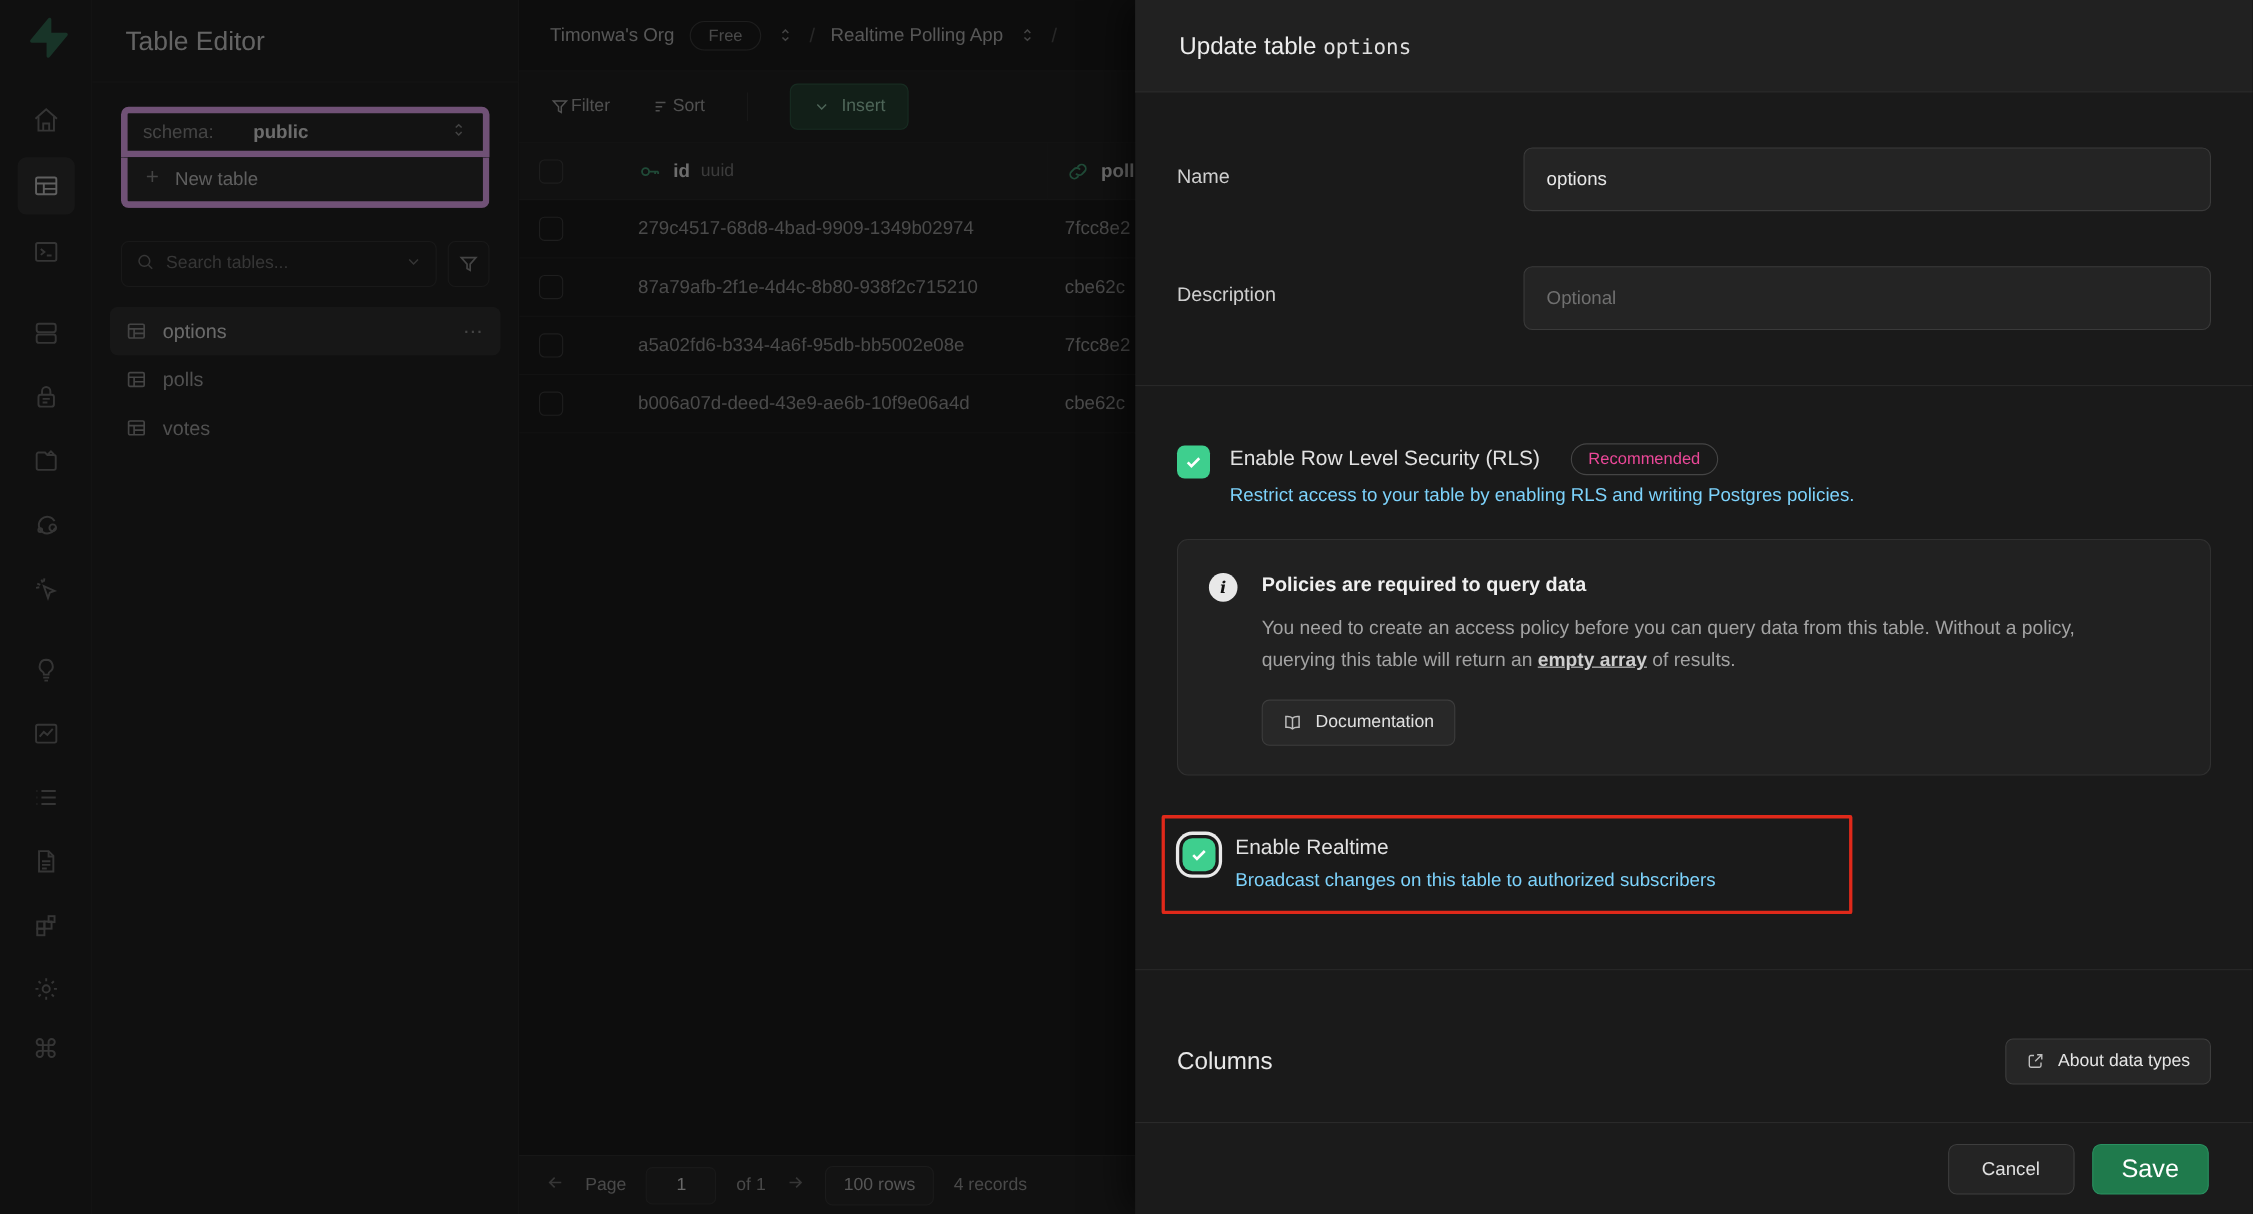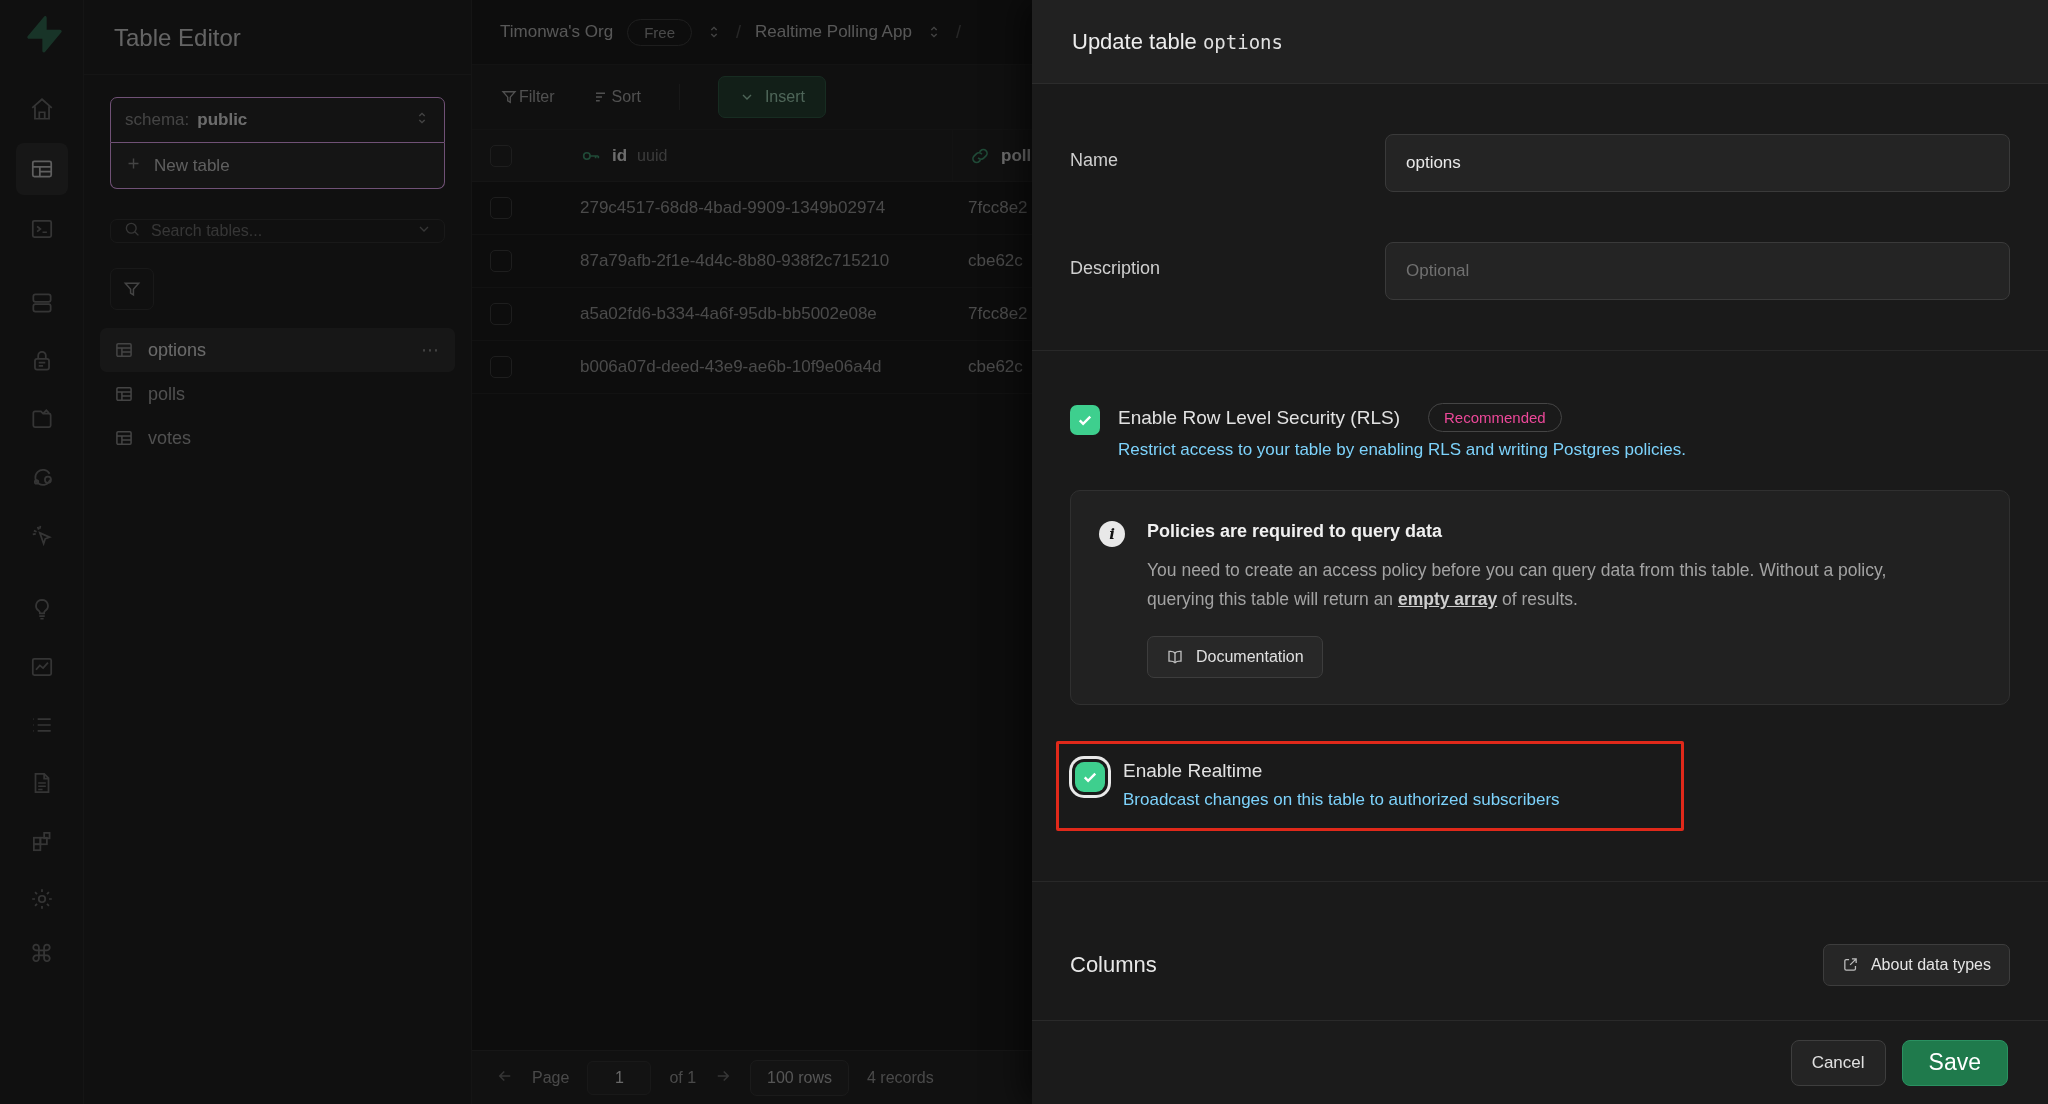--- a/index.html
+++ b/index.html
@@ -13,28 +13,28 @@
   .rail-item { width:52px; height:48px; display:flex; align-items:center; justify-content:center; color:#6e6e6e; margin:5px 0; border-radius:8px; }
   .rail-item.active { background:#2b2b2b; color:#c9c9c9; height:52px; }
   .rail-item svg { width:26px; height:26px; }
   .rail-gap { height:16px; }
   .rail-cmd { font-size:24px; color:#6e6e6e; margin-top:2px; }
 
   
   .sidebar { width:388px; background:#1b1b1b; border-right:1px solid #262626; flex-shrink:0; display:flex; flex-direction:column; }
   .sidebar-title { font-size:24px; color:#d6d6d6; padding:24px 30px 22px; }
   .sidebar-divider { border-top:1px solid #262626; }
-  .side-box { margin:0 26px; border:1px solid #f0abfc; background:#232323; border-radius:7px; height:46px; display:flex; align-items:center; padding:0 14px; font-size:17px; }
+  .side-box { margin:0 26px; border:6px solid #f0abfc; background:#232323; border-radius:7px; height:46px; display:flex; align-items:center; padding:0 14px; font-size:17px;gap:28px; }
   .schema-box { margin-top:22px; border-bottom-left-radius:0; border-bottom-right-radius:0; }
   .schema-box .lbl { color:#8f8f8f; }
   .schema-box .val { color:#e6e6e6; font-weight:bold; margin-left:8px; }
   .schema-box .updown { margin-left:auto; color:#8f8f8f; }
   .newtable-box { background:#262626; border-top:none; border-top-left-radius:0; border-top-right-radius:0; color:#c9c9c9; gap:12px; }
   .newtable-box .plus { color:#8f8f8f; }
-  .search-row { display:flex; margin:30px 26px 14px; gap:25px;flex-direction:column; }
+  .search-row { display:flex; margin:30px 26px 14px; gap:10px; }
   .search-input { flex:1; border:1px solid #2f2f2f; border-radius:7px; height:42px; display:flex; align-items:center; padding:0 12px; gap:10px; color:#6f6f6f; background:transparent; }
   .search-input input { background:transparent; border:none; outline:none; color:#bbb; font-size:16px; flex:1; font-family:inherit; }
   .search-input input::placeholder { color:#6f6f6f; }
   .filter-sq { width:44px; height:42px; border:1px solid #2f2f2f; border-radius:7px; display:flex; align-items:center; justify-content:center; color:#8f8f8f; }
   .table-list { padding:4px 16px; }
   .table-item { height:44px; display:flex; align-items:center; gap:14px; padding:0 14px; border-radius:7px; color:#a8a8a8; font-size:18px; }
   .table-item.selected { background:#2c2c2c; color:#e3e3e3; }
   .table-item svg { width:20px; height:20px; flex-shrink:0; color:#8f8f8f; }
   .table-item .dots { margin-left:auto; color:#8f8f8f; font-size:18px; letter-spacing:2px; }
 
@@ -112,21 +112,21 @@
   .columns-title { font-size:22px; color:#e8e8e8; }
   .about-btn { display:flex; align-items:center; gap:12px; background:#262626; border:1px solid #3d3d3d; border-radius:7px; height:42px; padding:0 18px; color:#e5e5e5; font-size:16px; }
   .about-btn svg { width:17px; height:17px; color:#bdbdbd; }
 
   .cols-header { display:flex; padding:0 38px; margin-top:34px; font-size:16px; color:#9b9b9b; }
   .ch { display:flex; align-items:center; gap:10px; }
   .ch-name { width:250px; } .ch-type { width:218px; } .ch-default { width:276px; } .ch-primary { flex:1; }
   .qmark { width:20px; height:20px; border:1px solid #5a5a5a; border-radius:50%; color:#8a8a8a; font-size:12px; display:flex; align-items:center; justify-content:center; }
 
   .panel-footer { height:84px; border-top:1px solid #2a2a2a; background:#1b1b1b; display:flex; align-items:center; justify-content:flex-end; gap:16px; padding:0 40px; flex-shrink:0; }
-  .btn-cancel { height:46px; padding:0 20px; background:#242424; border:1px solid #3e3e3e; border-radius:8px; color:#e0e0e0; font-size:17px; font-family:inherit; }
+  .btn-cancel { height:46px; padding:0 30px; background:#242424; border:1px solid #3e3e3e; border-radius:8px; color:#e0e0e0; font-size:17px; font-family:inherit; }
   .btn-save { height:46px; padding:0 26px; background:#1f7a4c; border:1px solid #2a9161; border-radius:8px; color:#fff; font-size:23px; font-family:inherit; }
 </style>
 </head>
 <body>
 
 <div class="app">
 
   <nav class="rail">
     <div class="logo">
       <svg viewBox="0 0 24 24" fill="#2e6b50">

